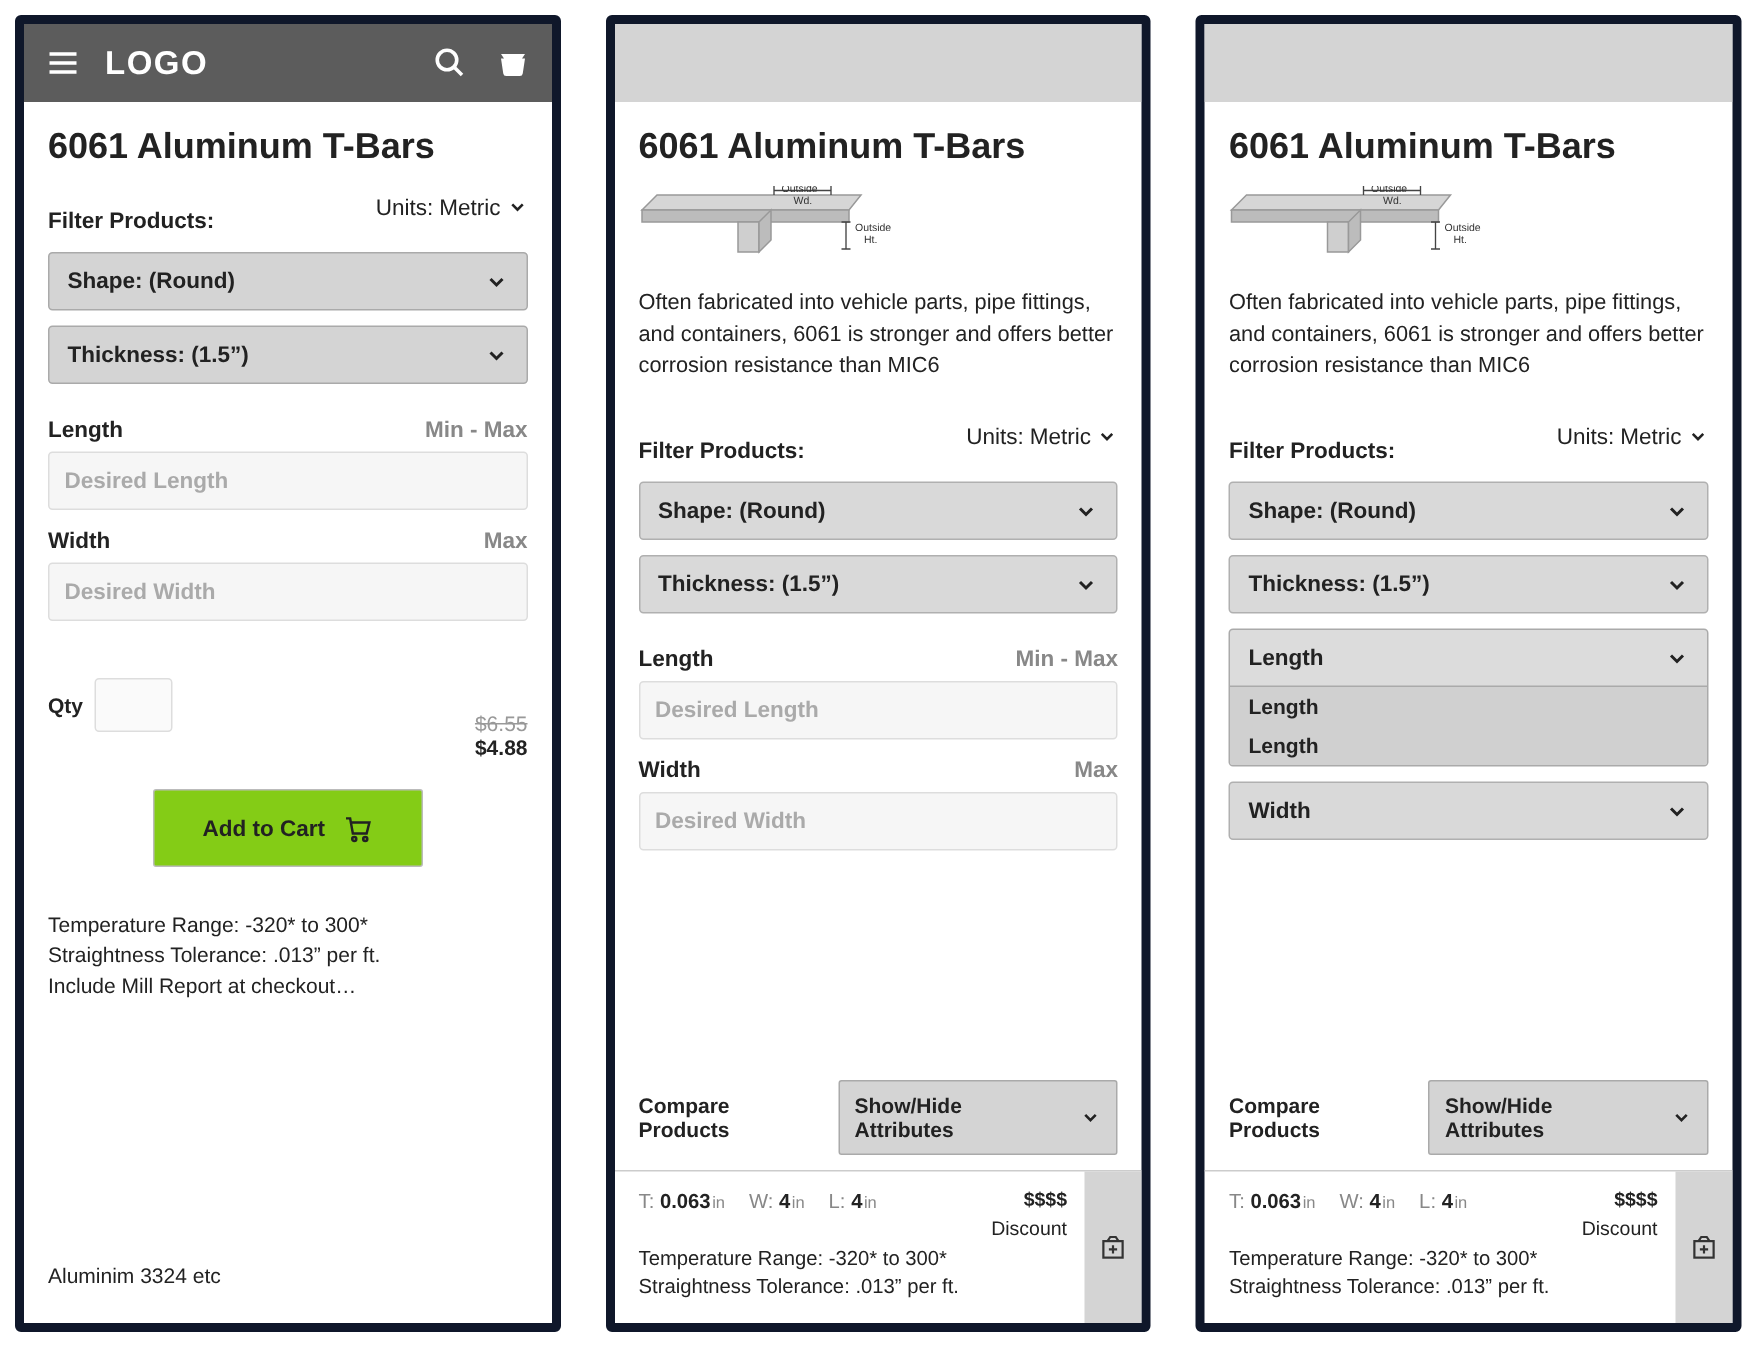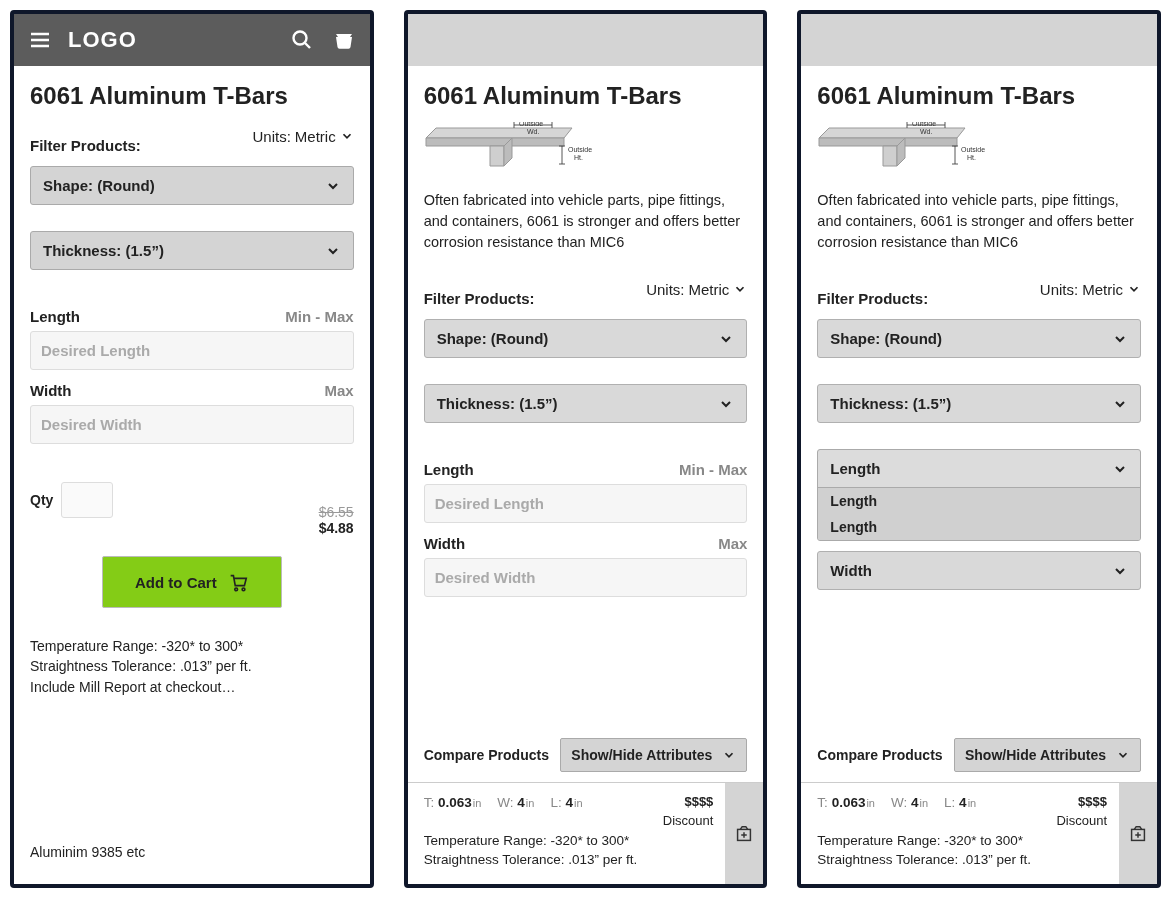--- a/index.html
+++ b/index.html
@@ -10,21 +10,21 @@
     padding: 10px;
   }
   .canvas {
     display: flex;
     gap: 30px;
     align-items: flex-start;
   }
   .frame {
     width: 366px;
     height: 878px;
-    border: 4px solid #0f172a;
+    border: 6px solid #0f172a;
     border-radius: 4px;
     overflow: hidden;
     display: flex;
     flex-direction: column;
     background: #fff;
     position: relative;
   }
   
   .header-dark {
     background: #5c5c5c;
@@ -99,21 +99,21 @@
   .filter-pill {
     background: #d4d4d4;
     border: 1px solid #aaa;
     border-radius: 3px;
     padding: 10px 12px;
     font-size: 15px;
     font-weight: 700;
     display: flex;
     justify-content: space-between;
     align-items: center;
-    margin-bottom: 26px;
+    margin-bottom: 10px;
     cursor: pointer;
   }
   .filter-pill-light {
     background: #d9d9d9;
     border: 1px solid #b0b0b0;
   }
   .field-row {
     margin-top: 12px;
   }
   .field-head {
@@ -374,21 +374,21 @@
         </svg>
       </div>
 
       <div class="spec-lines">
         <div>Temperature Range: -320* to 300*</div>
         <div>Straightness Tolerance: .013” per ft.</div>
         <div>Include Mill Report at checkout…</div>
       </div>
 
       <div class="foot-type">
-        <div>Aluminim 9385 etc</div>
+        <div>Aluminim 3324 etc</div>
       </div>
     </div>
   </div>
 
   <div class="frame">
     <div class="header-light"></div>
     <div class="body">
       <h1 class="title">6061 Aluminum T-Bars</h1>
 
       <div class="prod-img">

